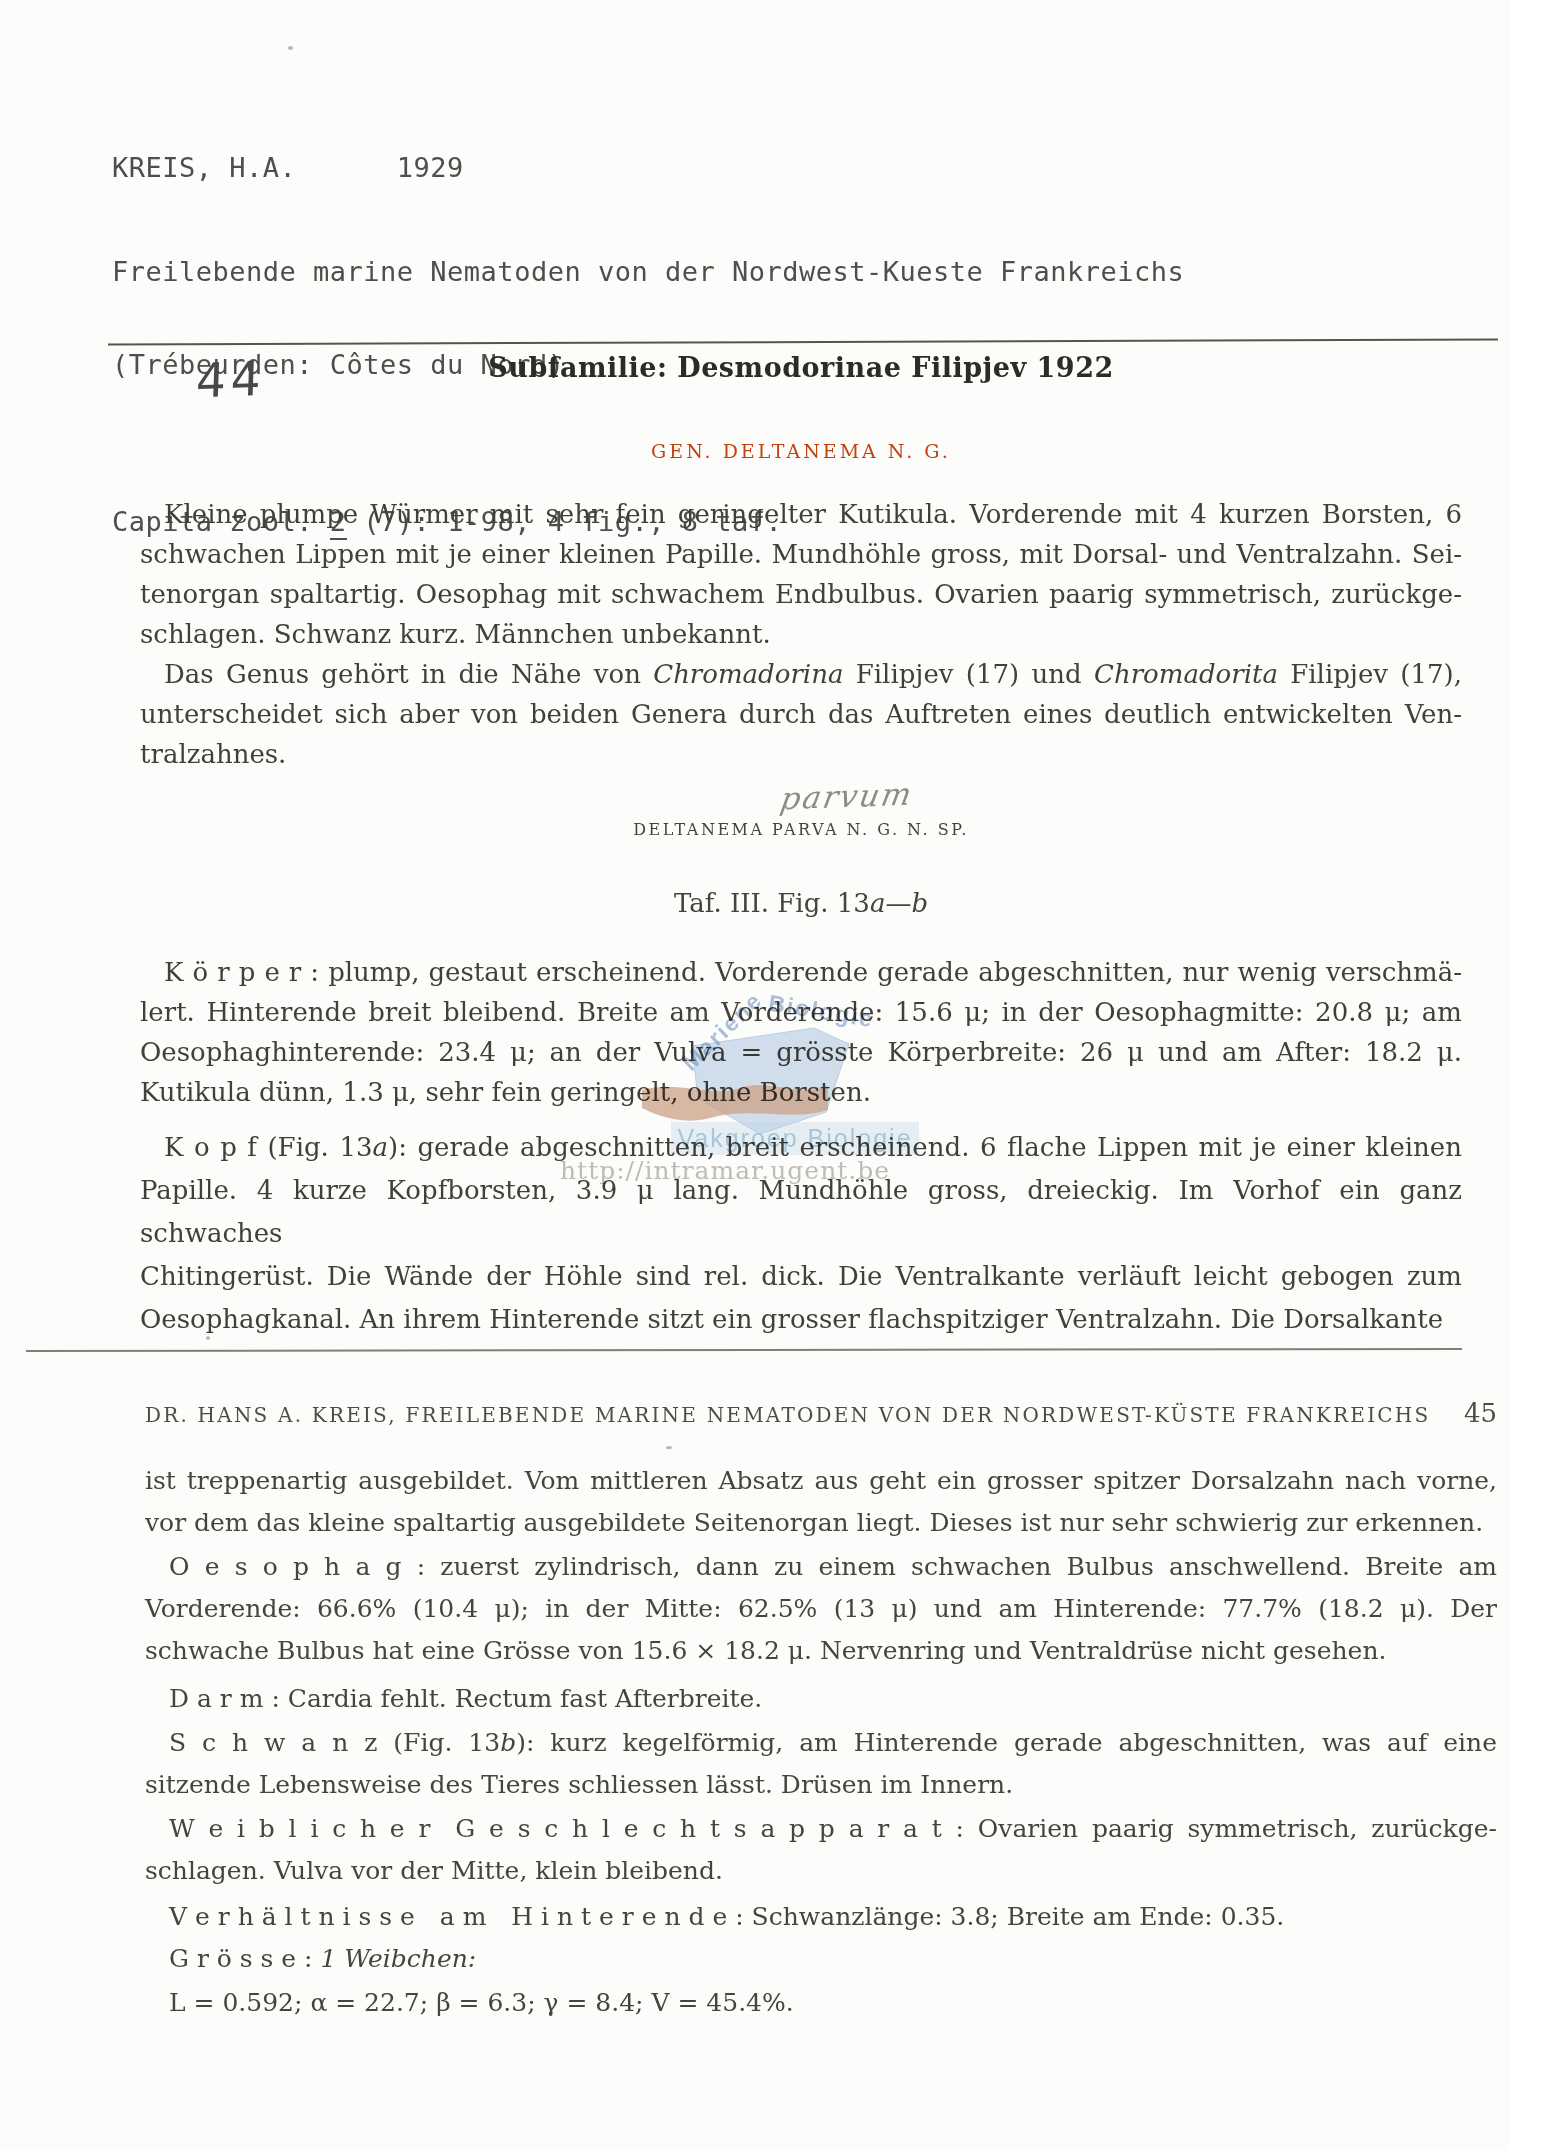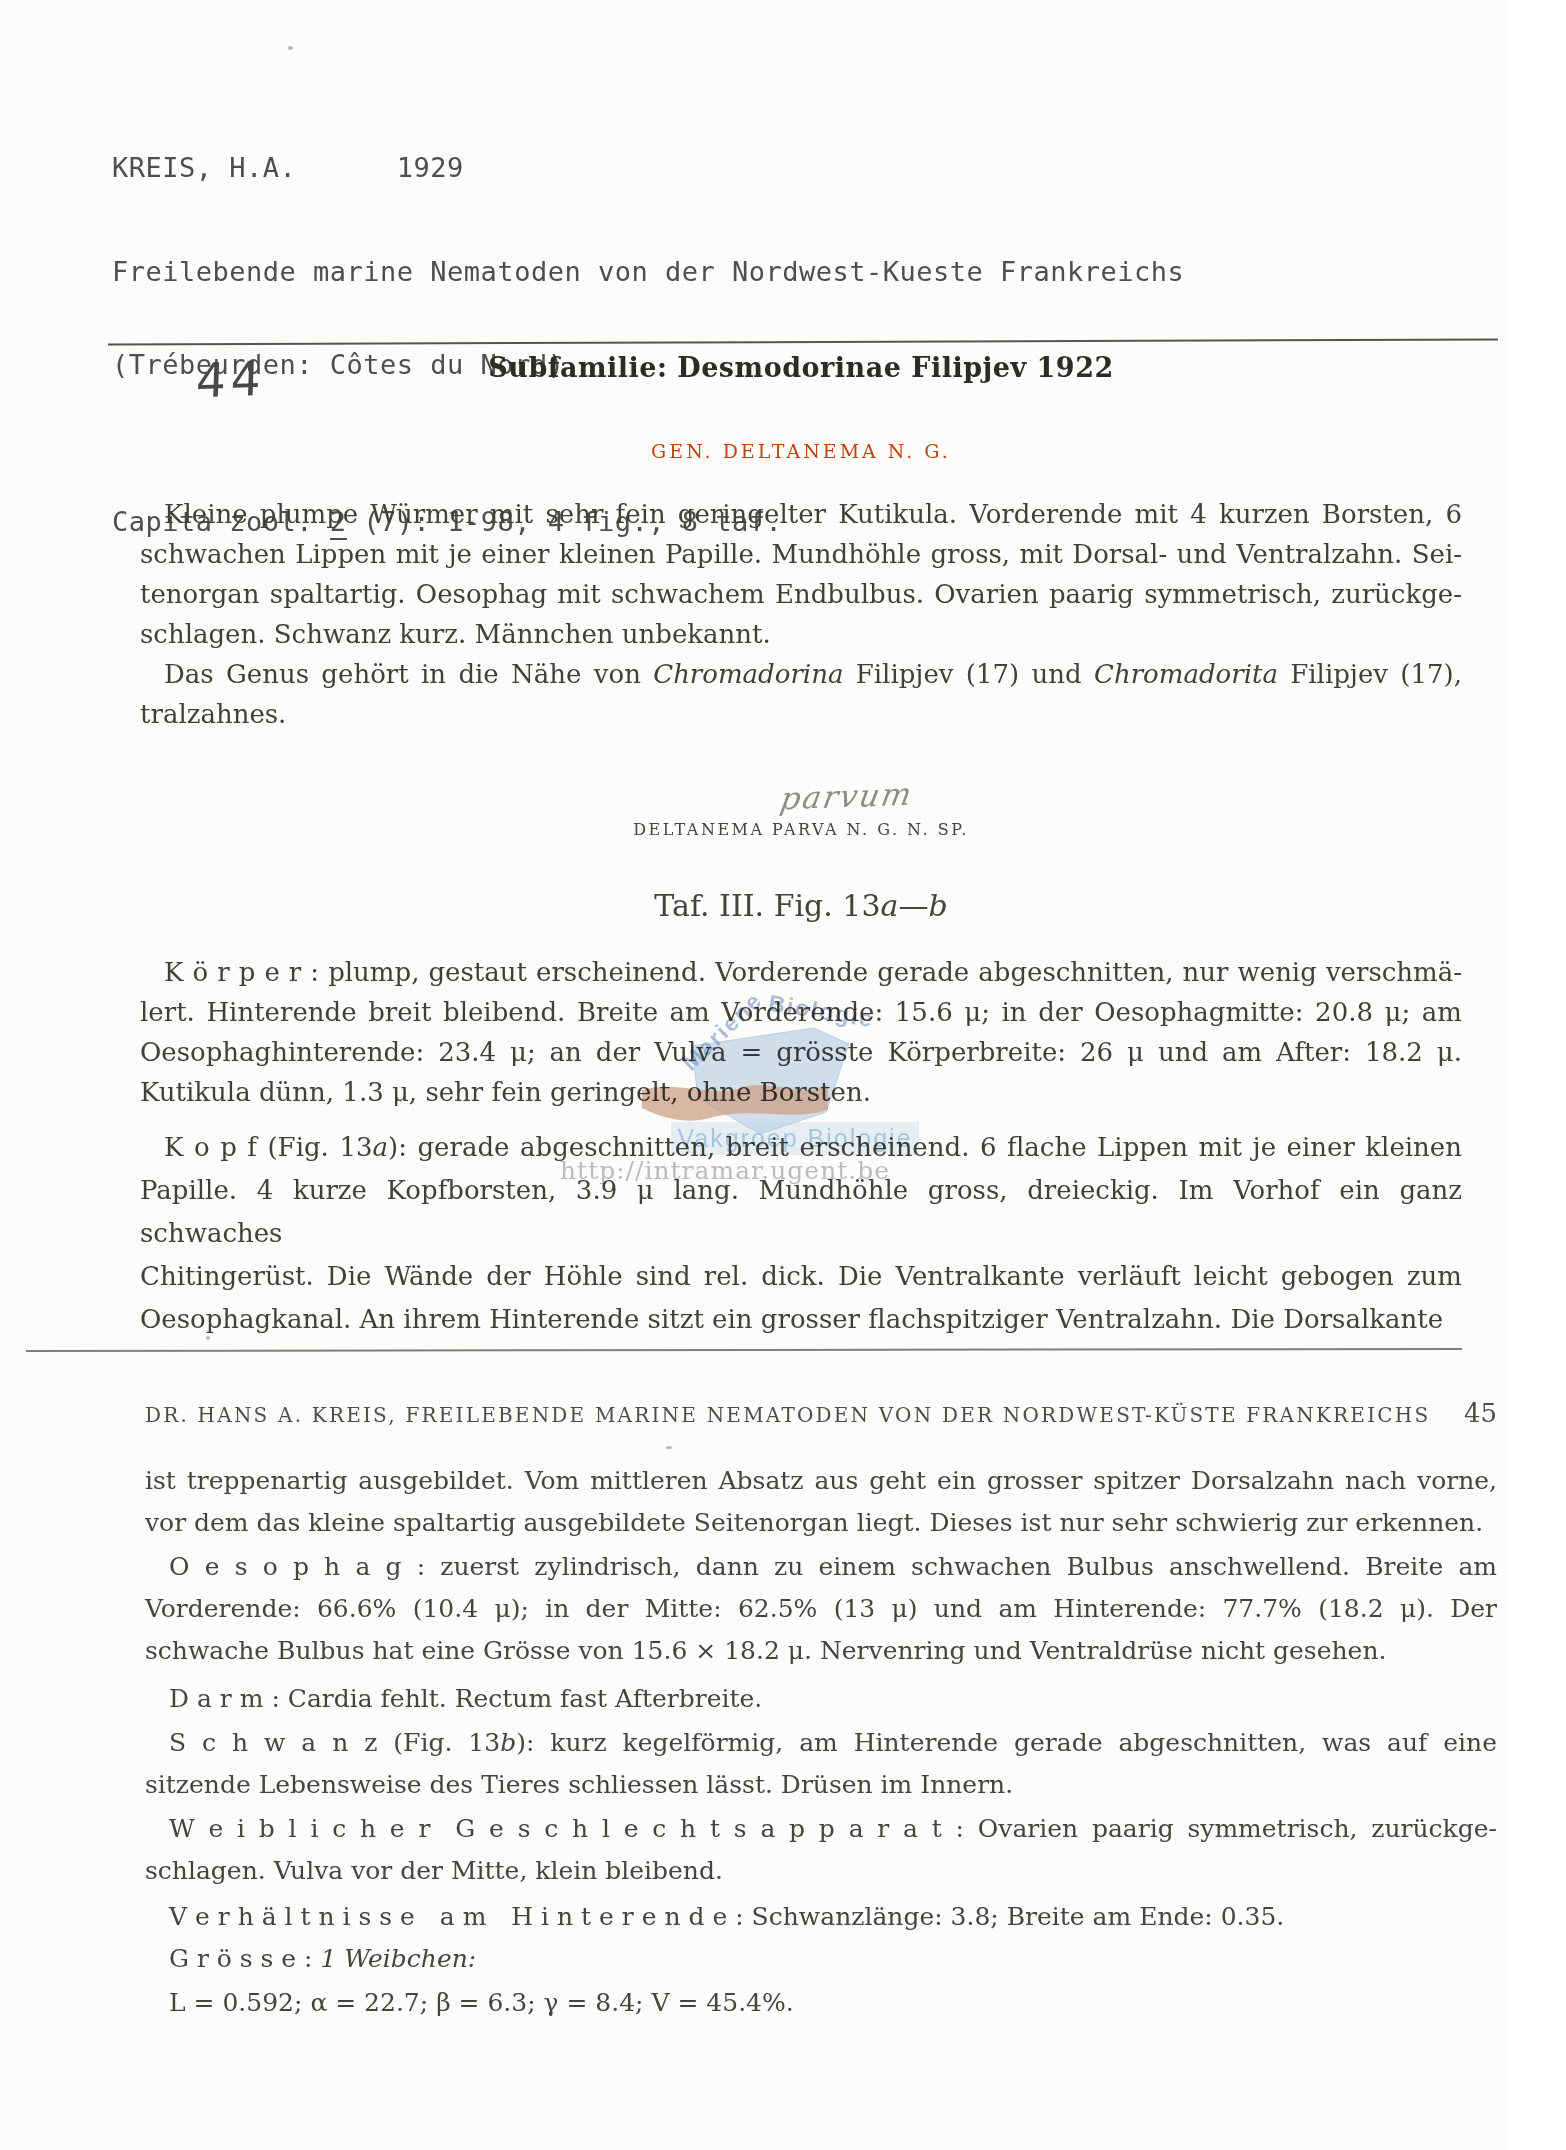--- a/index.html
+++ b/index.html
@@ -31,21 +31,21 @@
   .hw-parvum{
     position:absolute; left:781px; top:778px;
     font-style:italic; font-size:31px; color:#8e8c84; letter-spacing:2px;
     transform:rotate(-2deg) skewX(-12deg);
   }
   
   .center-row{position:absolute; left:140px; width:1322px; text-align:center;}
   .heading-subfamily{top:352px; font-weight:bold; font-size:27px; color:#2c2b26; letter-spacing:0.5px;}
   .heading-gen{top:440px; font-size:19px; letter-spacing:3px; color:#c2410c;}
   .heading-species{top:820px; font-size:16px; letter-spacing:2.5px; color:#45433d;}
-  .taf-line{top:888px; font-size:30px; color:#45433d;}
+  .taf-line{top:888px; font-size:26px; color:#45433d;}
   
   .para{position:absolute; left:140px; width:1322px; font-size:26px; line-height:40px; color:#413f38;}
   
   .para2{position:absolute; left:145px; width:1352px; font-size:25px; line-height:42px; color:#46443e;}
   .pline{text-align:justify; text-align-last:justify;}
   .pline.last{text-align-last:auto;}
   .indent .pline:first-child{text-indent:24px;}
   .p-p1{top:494px;}
   .p-p2{top:654px;}
   .p-koerper{top:952px;}
@@ -123,20 +123,21 @@
   <div class="center-row heading-gen">GEN. DELTANEMA N. G.</div>
 
   <div class="para p-p1 indent">
       <div class="pline">Kleine plumpe Würmer mit sehr fein geringelter Kutikula. Vorderende mit 4 kurzen Borsten, 6</div>
       <div class="pline">schwachen Lippen mit je einer kleinen Papille. Mundhöhle gross, mit Dorsal- und Ventralzahn. Sei-</div>
       <div class="pline">tenorgan spaltartig. Oesophag mit schwachem Endbulbus. Ovarien paarig symmetrisch, zurückge-</div>
       <div class="pline last">schlagen. Schwanz kurz. Männchen unbekannt.</div>
     </div>
   <div class="para p-p2 indent">
       <div class="pline">Das Genus gehört in die Nähe von <i>Chromadorina</i> Filipjev (17) und <i>Chromadorita</i> Filipjev (17),</div>
+      <div class="pline">unterscheidet sich aber von beiden Genera durch das Auftreten eines deutlich entwickelten Ven-</div>
       <div class="pline last">tralzahnes.</div>
     </div>
 
   <div class="hw-parvum">parvum</div>
 
   <div class="center-row heading-species">DELTANEMA PARVA N. G. N. SP.</div>
   <div class="center-row taf-line">Taf. III. Fig. 13<i>a</i>—<i>b</i></div>
 
   <div class="para p-koerper indent">
       <div class="pline">K ö r p e r :  plump, gestaut erscheinend. Vorderende gerade abgeschnitten, nur wenig verschmä-</div>

